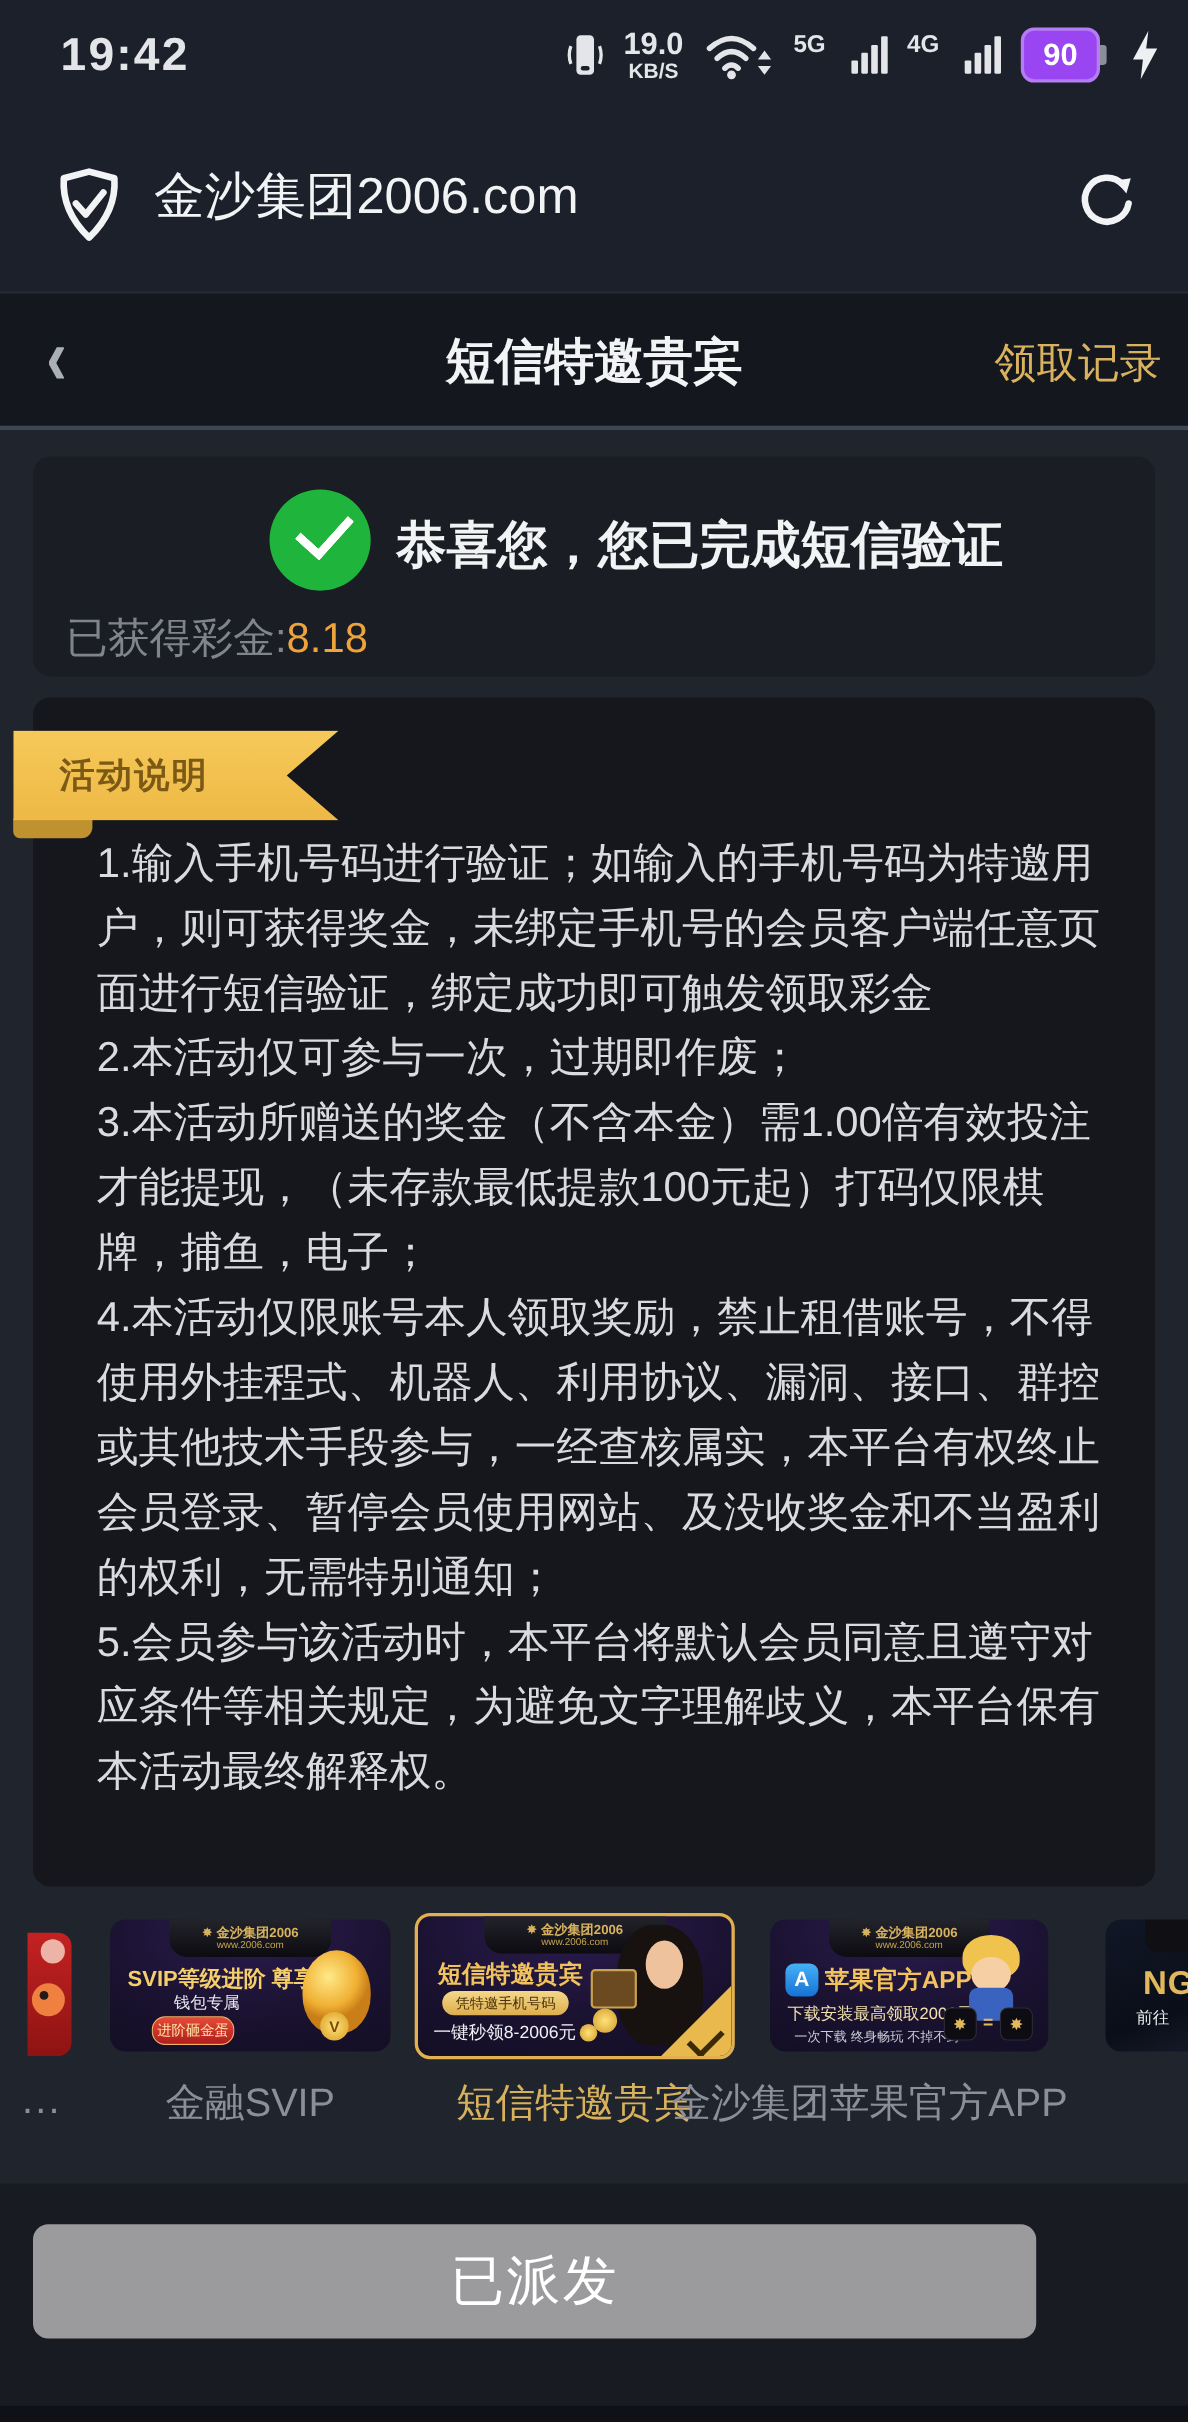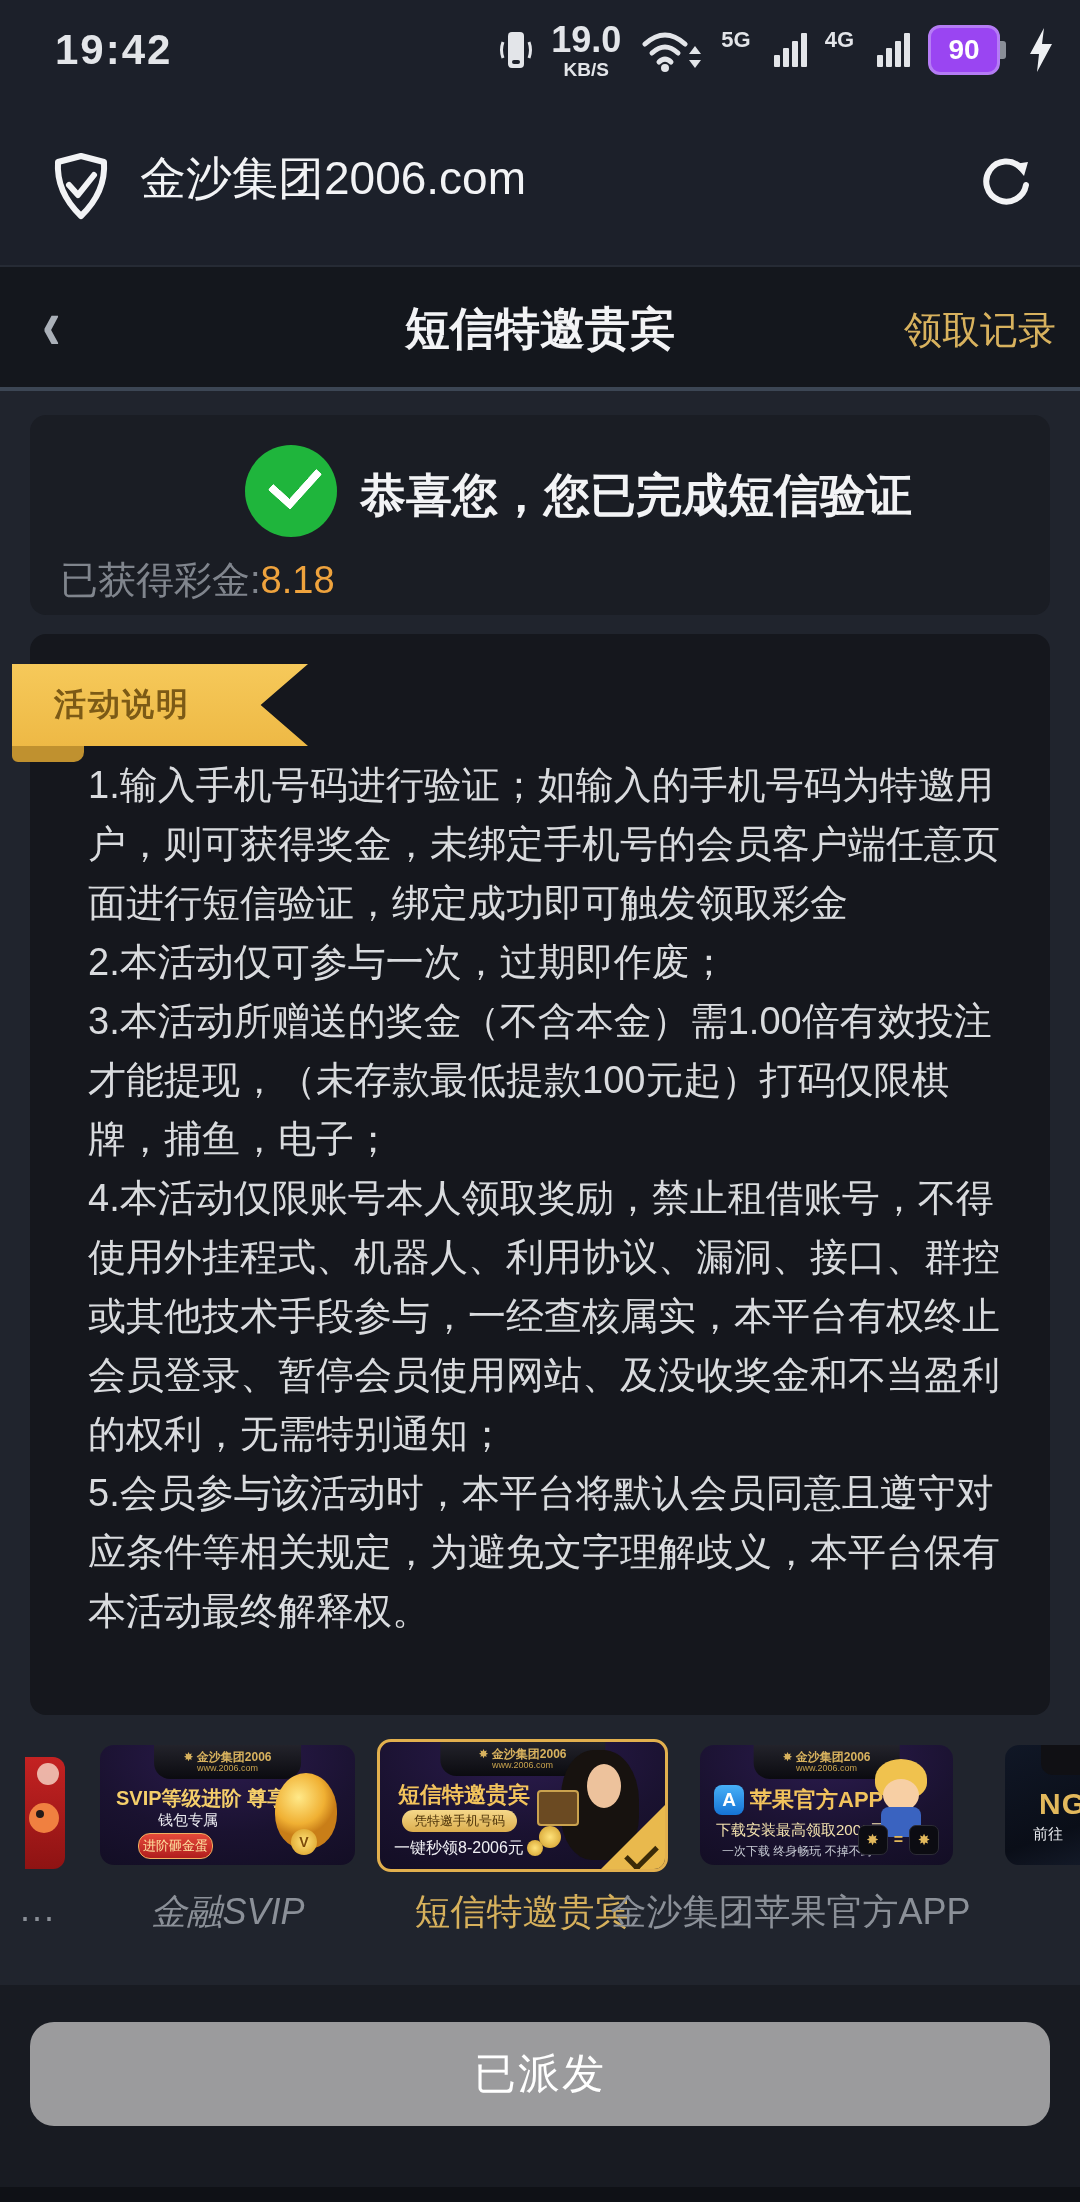--- a/index.html
+++ b/index.html
@@ -6,21 +6,21 @@
   #screen{
     position:relative;width:1080px;height:2202px;overflow:hidden;
     background:#20242d;font-family:"Liberation Sans","DejaVu Sans",sans-serif;
     color:#e8eaed;
   }
   
   .status-bar{position:absolute;left:0;top:0;width:1080px;height:100px;background:#1c202a;}
   .time{position:absolute;left:55px;top:26px;font-size:42px;font-weight:bold;color:#e3e5e9;letter-spacing:2px;}
   .sb-right{position:absolute;right:22px;top:0;height:100px;display:flex;align-items:center;gap:18px;}
   .speed{display:flex;flex-direction:column;align-items:center;line-height:1;color:#e3e5e9;font-weight:bold;}
-  .speed .v{font-size:36px;text-align:right;} .speed .u{font-size:19px;margin-top:2px;}
+  .speed .v{font-size:28px;text-align:right;} .speed .u{font-size:19px;margin-top:2px;}
   .sig{display:flex;align-items:flex-end;gap:20px;color:#e3e5e9;}
   .sig .g{font-size:22px;font-weight:bold;margin-right:3px;transform:translateY(-14px);}
   .bars{display:flex;align-items:flex-end;gap:3px;}
   .bars i{display:block;width:6px;background:#e3e5e9;border-radius:1px;}
   .battery{position:relative;display:flex;align-items:center;}
   .batt-body{width:66px;height:44px;background:#9a45f2;border-radius:12px;display:flex;align-items:center;justify-content:center;
     color:#fff;font-size:28px;font-weight:bold;border:3px solid #b57cf5;}
   .batt-nub{width:6px;height:18px;background:#8a8f98;border-radius:0 3px 3px 0;}
   
   .browser-bar{position:absolute;left:0;top:100px;width:1080px;height:165px;background:#1c202a;border-bottom:2px solid #262b35;}
@@ -100,28 +100,28 @@
   .mini-app{width:28px;height:28px;border-radius:7px;background:#0c0c12;border:1px solid #2c2c36;
     display:flex;align-items:center;justify-content:center;color:#e2b85c;font-size:15px;}
   .equals{color:#e2b85c;font-size:16px;font-weight:bold;}
   .card-right-partial{left:1005px;top:1745px;width:160px;height:120px;
     background:linear-gradient(160deg,#101726,#0a0e18 60%,#1a2233);}
   .rp-ribbon{position:absolute;left:36px;top:0;width:80px;height:30px;background:#101014;border-radius:0 0 12px 12px;}
   .rp-title{position:absolute;left:34px;top:42px;font-size:30px;font-weight:bold;color:#e2b85c;letter-spacing:1px;}
   .rp-sub{position:absolute;left:28px;top:80px;font-size:15px;color:#e6e8ec;}
   .carousel-label{position:absolute;top:1888px;font-size:36px;color:#8b9098;text-align:center;}
   .lbl-dots{left:8px;width:60px;letter-spacing:2px;}
-  .lbl-svip{left:100px;width:255px;font-style:italic;}
+  .lbl-svip{left:100px;width:255px;}
   .lbl-selected{left:377px;width:291px;color:#d7b15c;}
   .lbl-apple{left:608px;width:365px;}
   
   .footer-section{position:absolute;left:0;top:1985px;width:1080px;height:202px;background:#181b22;}
-  .dispatch-btn{position:absolute;left:30px;top:37px;width:1020px;height:104px;border-radius:24px;
+  .dispatch-btn{position:absolute;left:30px;top:37px;width:912px;height:104px;border-radius:14px;
     background:#9b9b9d;display:flex;align-items:center;justify-content:center;
-    font-size:42px;color:#ffffff;letter-spacing:2px;}
+    font-size:49px;color:#ffffff;letter-spacing:2px;}
   .bottom-strip{position:absolute;left:0;top:2187px;width:1080px;height:15px;background:#0f1116;}
   svg{display:block;}
 </style>
 </head>
 <body>
 
 <div id="screen">
 
   <div class="status-bar">
     <div class="time">19:42</div>

